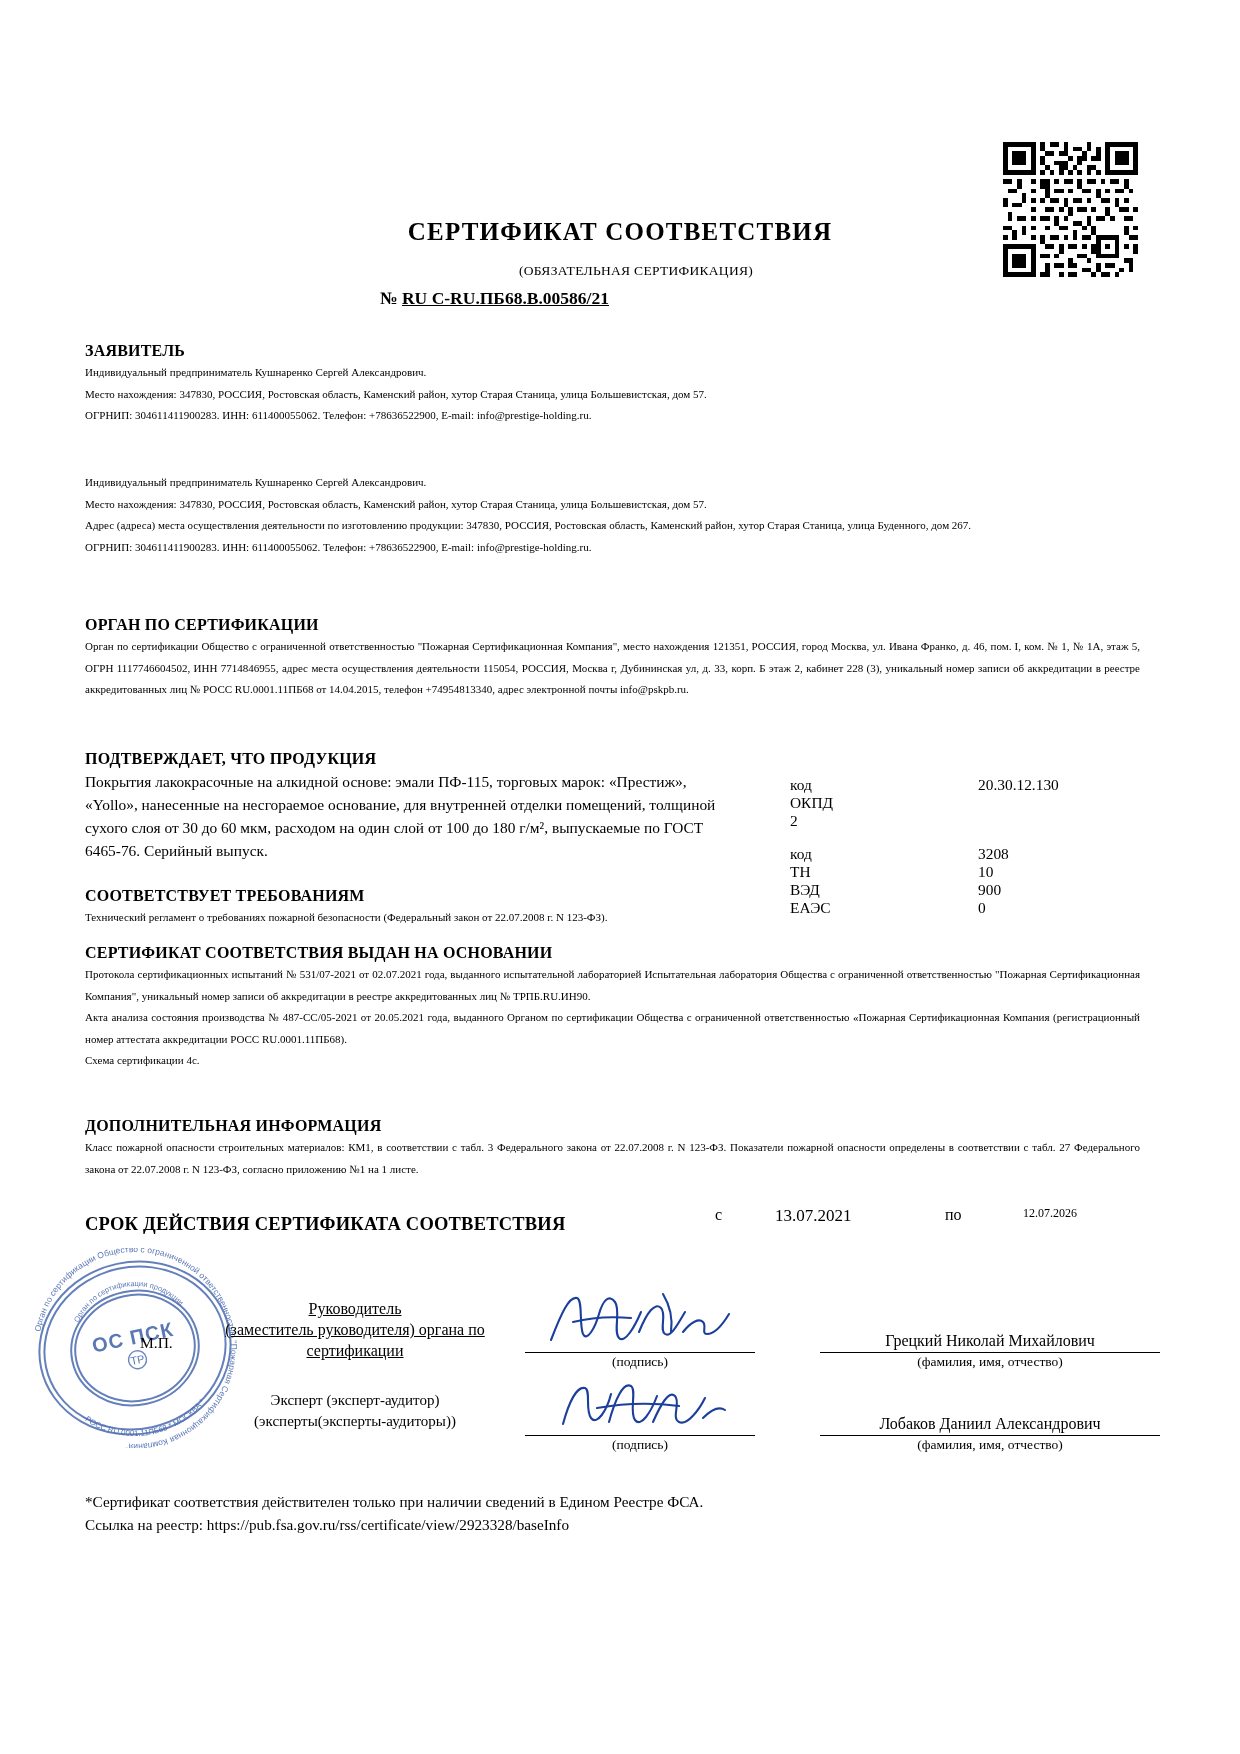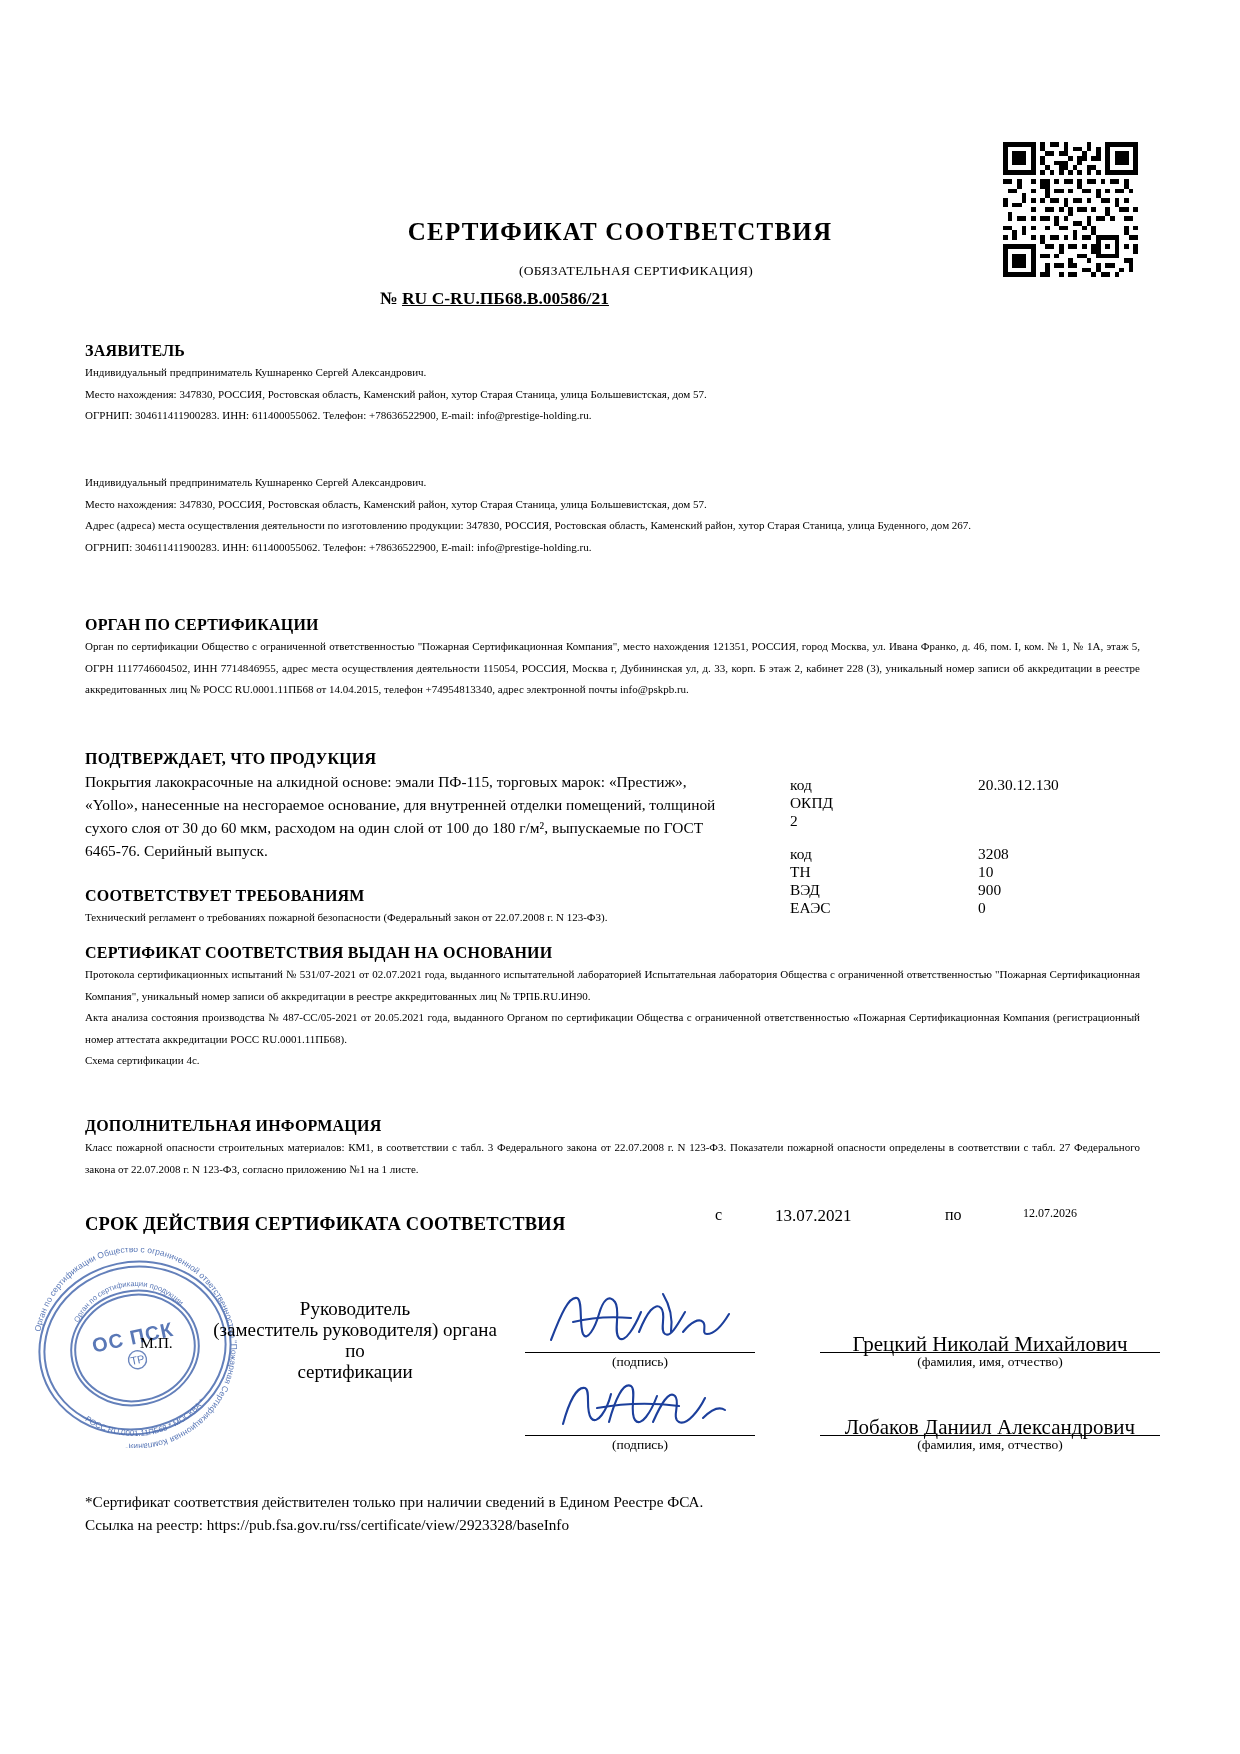--- a/index.html
+++ b/index.html
@@ -122,30 +122,30 @@
   }
   .validity .s-lbl { position: absolute; left: 630px; top: 2px; font-size: 16px; }
   .validity .s-val { position: absolute; left: 690px; top: 2px; font-size: 17px; }
   .validity .p-lbl { position: absolute; left: 860px; top: 2px; font-size: 16px; }
   .validity .p-val { position: absolute; left: 938px; top: 2px; font-size: 12px; }
 
   
   .sig-block { position: absolute; left: 85px; top: 1250px; width: 1063px; height: 200px; }
   .sig-role1 {
     position: absolute; left: 125px; top: 48px; width: 290px;
-    text-align: center; font-size: 19px; line-height: 21px;
+    text-align: center; font-size: 16px; line-height: 21px; text-decoration: underline;
   }
   .sig-role2 {
     position: absolute; left: 125px; top: 140px; width: 290px;
     text-align: center; font-size: 15px; line-height: 21px;
   }
   .mp { position: absolute; left: 55px; top: 84px; font-size: 15.5px; }
   .sig-line { position: absolute; height: 1px; background: #000; }
   .sig-cap { position: absolute; font-size: 13.5px; text-align: center; }
-  .sig-name { position: absolute; font-size: 21px; text-align: center; }
+  .sig-name { position: absolute; font-size: 16px; text-align: center; }
 
   
   .footnote {
     position: absolute; left: 85px; top: 1490px; width: 1063px;
     font-size: 15.2px; line-height: 23px;
   }
 
   
   .stamp {
     position: absolute;
@@ -422,20 +422,24 @@
 
   <div class="sig-block">
     <div class="mp">М.П.</div>
 
     <div class="sig-role1">
       <div>Руководитель</div>
       <div>(заместитель руководителя) органа по</div>
       <div>сертификации</div>
     </div>
 
+    <div class="sig-role2">
+      <div>Эксперт (эксперт-аудитор)</div>
+      <div>(эксперты(эксперты-аудиторы))</div>
+    </div>
 
     <svg class="signature-ink" style="left:458px; top:38px;" width="200" height="60" viewBox="0 0 200 60">
       <g fill="none" stroke="#1c3f9c" stroke-width="2.1" stroke-linecap="round">
         <path d="M8 52 C 18 26, 26 8, 34 10 C 40 12, 36 36, 40 46 C 44 54, 52 40, 56 26 C 60 12, 66 6, 72 14 C 78 22, 70 44, 76 50 C 82 56, 92 38, 98 24"></path>
         <path d="M30 34 C 46 30, 66 28, 88 30"></path>
         <path d="M96 44 C 104 24, 112 14, 118 20 C 124 26, 116 42, 122 46 C 128 50, 136 34, 142 24"></path>
         <path d="M120 6 C 126 16, 130 30, 128 44"></path>
         <path d="M140 44 C 148 34, 156 30, 160 34 C 164 38, 158 46, 164 46 C 172 46, 180 36, 186 26"></path>
       </g>
     </svg>

